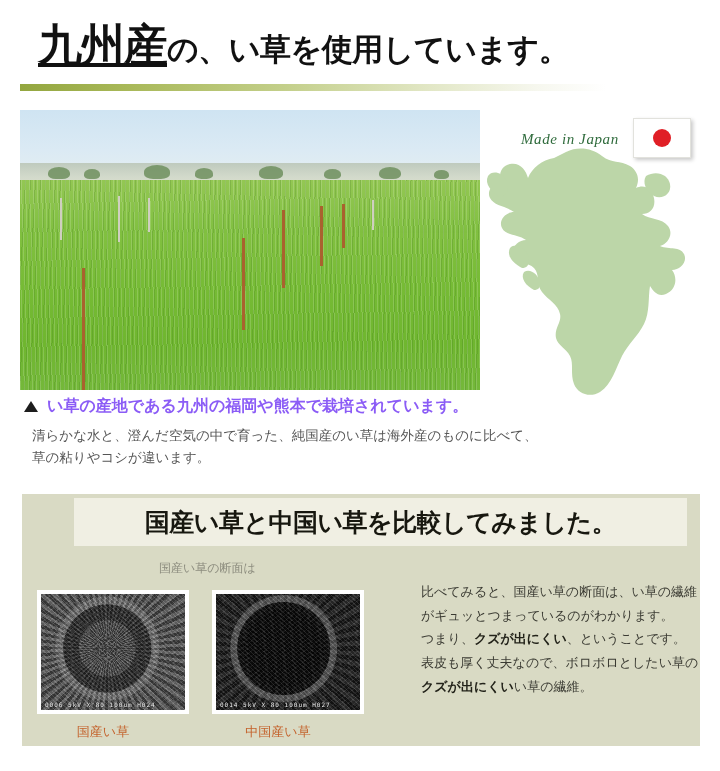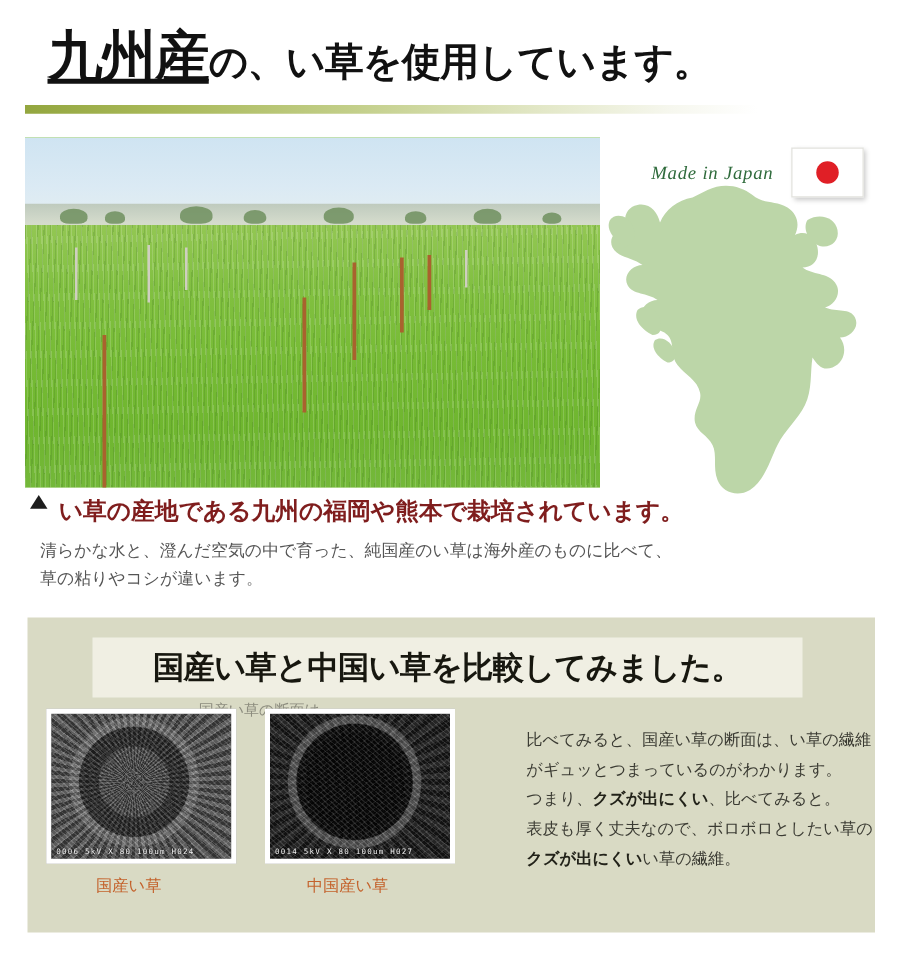--- a/index.html
+++ b/index.html
@@ -159,24 +159,25 @@
 
   
   .caption-block {
     position: absolute;
     left: 24px;
     top: 396px;
     width: 600px;
   }
   .caption-head {
     display: flex;
+    align-items: center;
     gap: 9px;
-    font-size: 19px;
+    font-size: 16px;
     font-weight: 700;
-    color: #7f1d1d;
+    color: #8b5cf6;
     white-space: nowrap;
   }
   .tri-icon {
     width: 0; height: 0;
     border-left: 7px solid transparent;
     border-right: 7px solid transparent;
     border-bottom: 11px solid #1d1d1d;
     flex: none;
   }
   .caption-body {
@@ -192,24 +193,25 @@
     position: absolute;
     left: 22px;
     top: 494px;
     width: 678px;
     height: 252px;
     background: #d9dac4;
   }
   .compare-band {
     position: absolute;
     left: 52px;
-    top: 16px;
+    top: 4px;
     width: 568px;
     height: 48px;
     background: #f0efe3;
+    padding-left: 45px;
   }
   .compare-title {
     position: absolute;
     left: 0; right: 0;
     top: 50%;
     transform: translateY(-50%);
     text-align: center;
     font-family: "Liberation Serif", "DejaVu Serif", serif;
     font-size: 25px;
     font-weight: 700;
@@ -220,21 +222,21 @@
   .section-label {
     position: absolute;
     left: 137px;
     top: 66px;
     font-size: 12px;
     color: #8c8c7e;
   }
 
   .micro-wrap {
     position: absolute;
-    top: 73px;
+    top: 96px;
     width: 132px;
   }
   .micro-wrap.left { left: 15px; }
   .micro-wrap.right { left: 190px; }
   .micro-img {
     width: 152px;
     height: 124px;
     border: 4px solid #ffffff;
     box-sizing: border-box;
     overflow: hidden;
@@ -380,17 +382,17 @@
       <div class="micro-inner dark"></div>
       <div class="micro-grain"></div>
       <div class="micro-stamp">0014    5kV  X 80  100um  H027</div>
     </div>
     <div class="micro-caption">中国産い草</div>
   </div>
 
   <div class="compare-text">
     <div>比べてみると、国産い草の断面は、い草の繊維</div>
     <div>がギュッとつまっているのがわかります。</div>
-    <div><span>つまり、</span><b>クズが出にくい</b><span>、比べてみると。</span></div>
+    <div><span>つまり、</span><b>クズが出にくい</b><span>、ということです。</span></div>
     <div>表皮も厚く丈夫なので、ボロボロとしたい草の</div>
     <div><b>クズが出にくい</b><span>い草の繊維。</span></div>
   </div>
 </div>
 
 </body></html>

